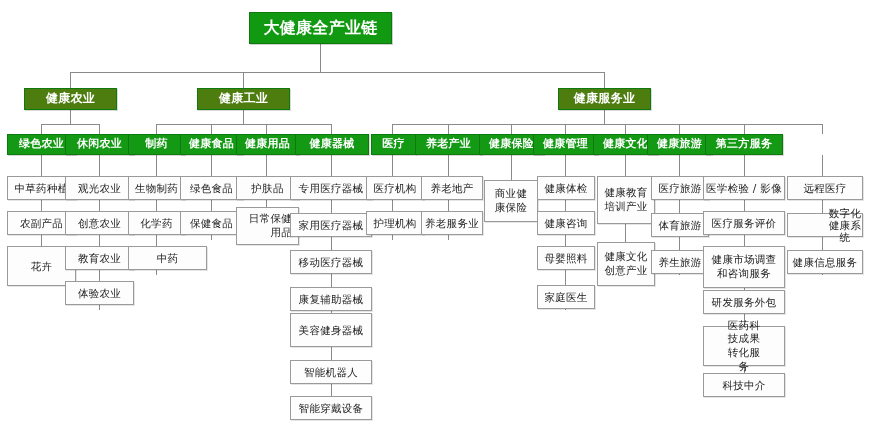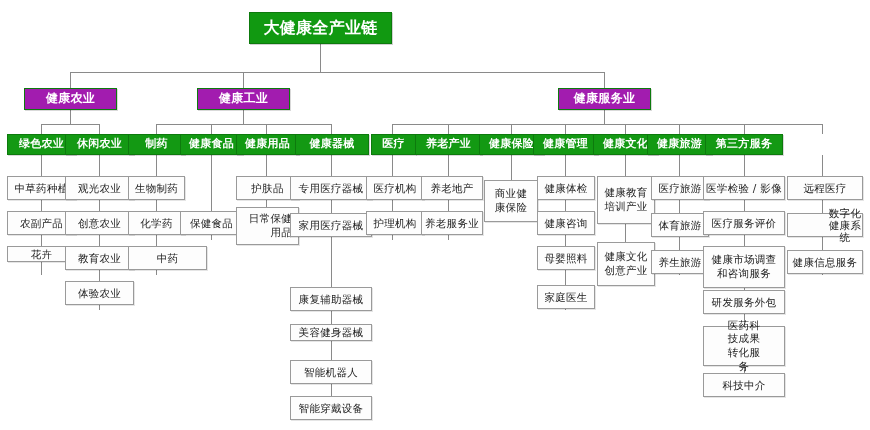--- a/index.html
+++ b/index.html
@@ -25,21 +25,21 @@
     line-height:1.15;
     letter-spacing:0.3px;
     z-index:3;
   }
   .lvl1{
     background:#119911;border:1px solid #0d7a0d;color:#ffffff;
     font-size:16px;font-weight:bold;
     box-shadow:1px 1px 0 rgba(0,0,0,.18);
   }
   .lvl2{
-    background:#a21caf;border:1px solid #0d7a0d;color:#ffffff;
+    background:#4d7c0f;border:1px solid #0d7a0d;color:#ffffff;
     font-size:12px;font-weight:bold;
     box-shadow:1px 1px 0 rgba(0,0,0,.15);
   }
   .lvl3{
     background:#139913;border:1px solid #0d7a0d;color:#ffffff;
     font-size:11px;font-weight:bold;
     box-shadow:1px 1px 0 rgba(0,0,0,.15);
   }
   .leaf{
     background:#fdfdfd;border:1px solid #9a9a9a;color:#1b1b1b;
@@ -116,40 +116,42 @@
   <div class="node lvl3" style="left:371px;top:134px;width:45px;height:21px;">医疗</div>
   <div class="node lvl3" style="left:415px;top:134px;width:67px;height:21px;">养老产业</div>
   <div class="node lvl3" style="left:479px;top:134px;width:65px;height:21px;">健康保险</div>
   <div class="node lvl3" style="left:533px;top:134px;width:65px;height:21px;">健康管理</div>
   <div class="node lvl3" style="left:593px;top:134px;width:65px;height:21px;">健康文化</div>
   <div class="node lvl3" style="left:647px;top:134px;width:65px;height:21px;">健康旅游</div>
   <div class="node lvl3" style="left:705px;top:134px;width:78px;height:21px;">第三方服务</div>
 
   <div class="node leaf" style="left:7px;top:176px;width:69px;height:24px;">中草药种植</div>
   <div class="node leaf" style="left:7px;top:211px;width:69px;height:24px;">农副产品</div>
-  <div class="node leaf" style="left:7px;top:246px;width:69px;height:16px;">花卉</div>
+  <div class="node leaf" style="left:7px;top:246px;width:69px;height:40px;">花卉</div>
 
   <div class="node leaf" style="left:65px;top:176px;width:69px;height:24px;">观光农业</div>
   <div class="node leaf" style="left:65px;top:211px;width:69px;height:24px;">创意农业</div>
   <div class="node leaf" style="left:65px;top:246px;width:69px;height:24px;">教育农业</div>
   <div class="node leaf" style="left:65px;top:281px;width:69px;height:24px;">体验农业</div>
 
   <div class="node leaf" style="left:128px;top:176px;width:57px;height:24px;">生物制药</div>
   <div class="node leaf" style="left:128px;top:211px;width:57px;height:24px;">化学药</div>
   <div class="node leaf" style="left:128px;top:246px;width:79px;height:24px;">中药</div>
 
+  <div class="node leaf" style="left:180px;top:176px;width:63px;height:24px;">绿色食品</div>
   <div class="node leaf" style="left:180px;top:211px;width:63px;height:24px;">保健食品</div>
 
   <div class="node leaf" style="left:236px;top:176px;width:63px;height:24px;">护肤品</div>
   <div class="node leaf two" style="left:236px;top:207px;width:63px;height:38px;padding:0 6px;text-align:right;">日常保健用品</div>
 
   <div class="node leaf" style="left:290px;top:176px;width:82px;height:24px;">专用医疗器械</div>
   <div class="node leaf" style="left:290px;top:213px;width:82px;height:24px;">家用医疗器械</div>
+  <div class="node leaf" style="left:290px;top:250px;width:82px;height:24px;">移动医疗器械</div>
   <div class="node leaf" style="left:290px;top:287px;width:82px;height:24px;">康复辅助器械</div>
-  <div class="node leaf" style="left:290px;top:324px;width:82px;height:17px;">美容健身器械</div>
+  <div class="node leaf" style="left:290px;top:313px;width:82px;height:34px;">美容健身器械</div>
   <div class="node leaf" style="left:290px;top:360px;width:82px;height:24px;">智能机器人</div>
   <div class="node leaf" style="left:290px;top:396px;width:82px;height:24px;">智能穿戴设备</div>
 
   <div class="node leaf" style="left:366px;top:176px;width:58px;height:24px;">医疗机构</div>
   <div class="node leaf" style="left:366px;top:211px;width:58px;height:24px;">护理机构</div>
 
   <div class="node leaf" style="left:421px;top:176px;width:62px;height:24px;">养老地产</div>
   <div class="node leaf" style="left:421px;top:211px;width:62px;height:24px;">养老服务业</div>
 
   <div class="node leaf two" style="left:484px;top:180px;width:54px;height:42px;padding:0 7px;">商业健康保险</div>

